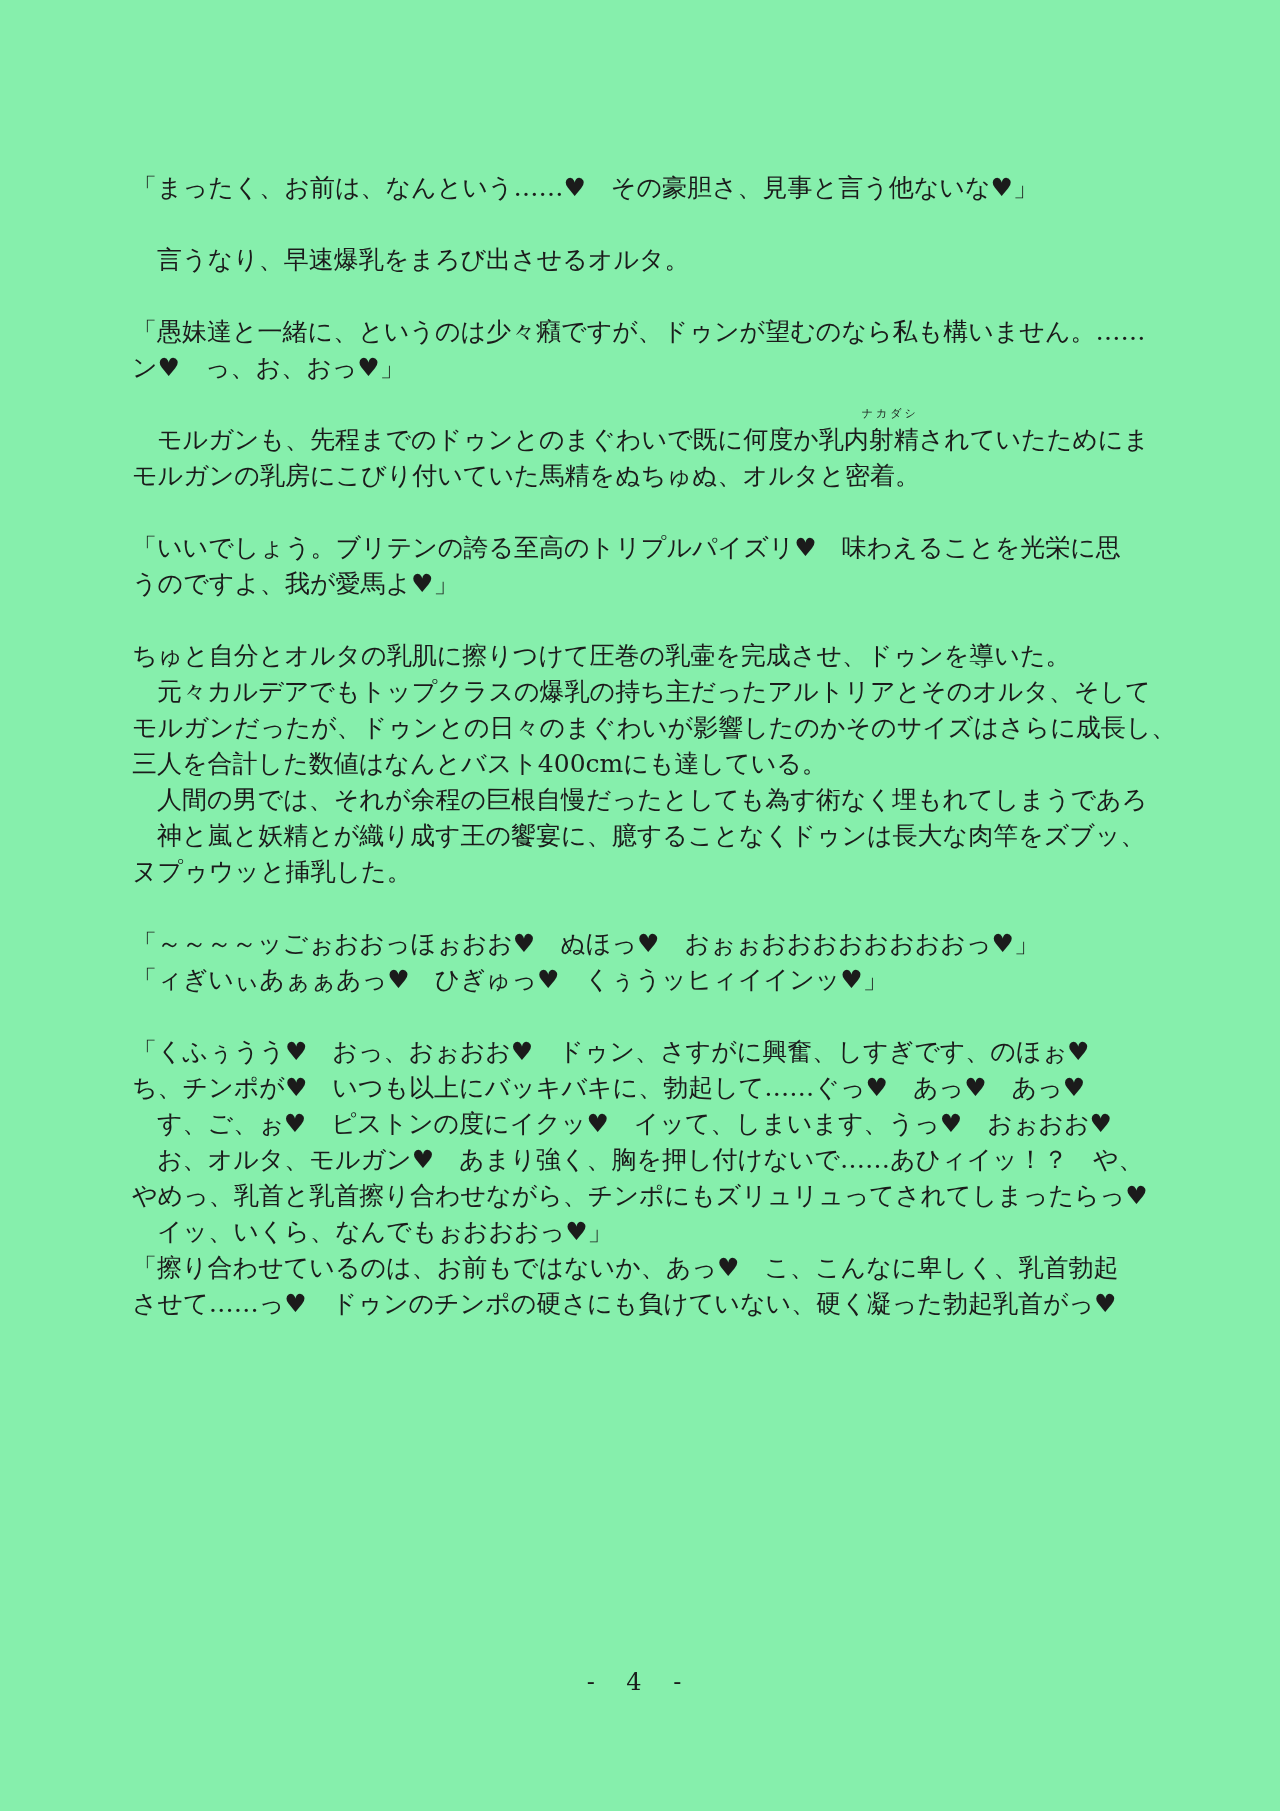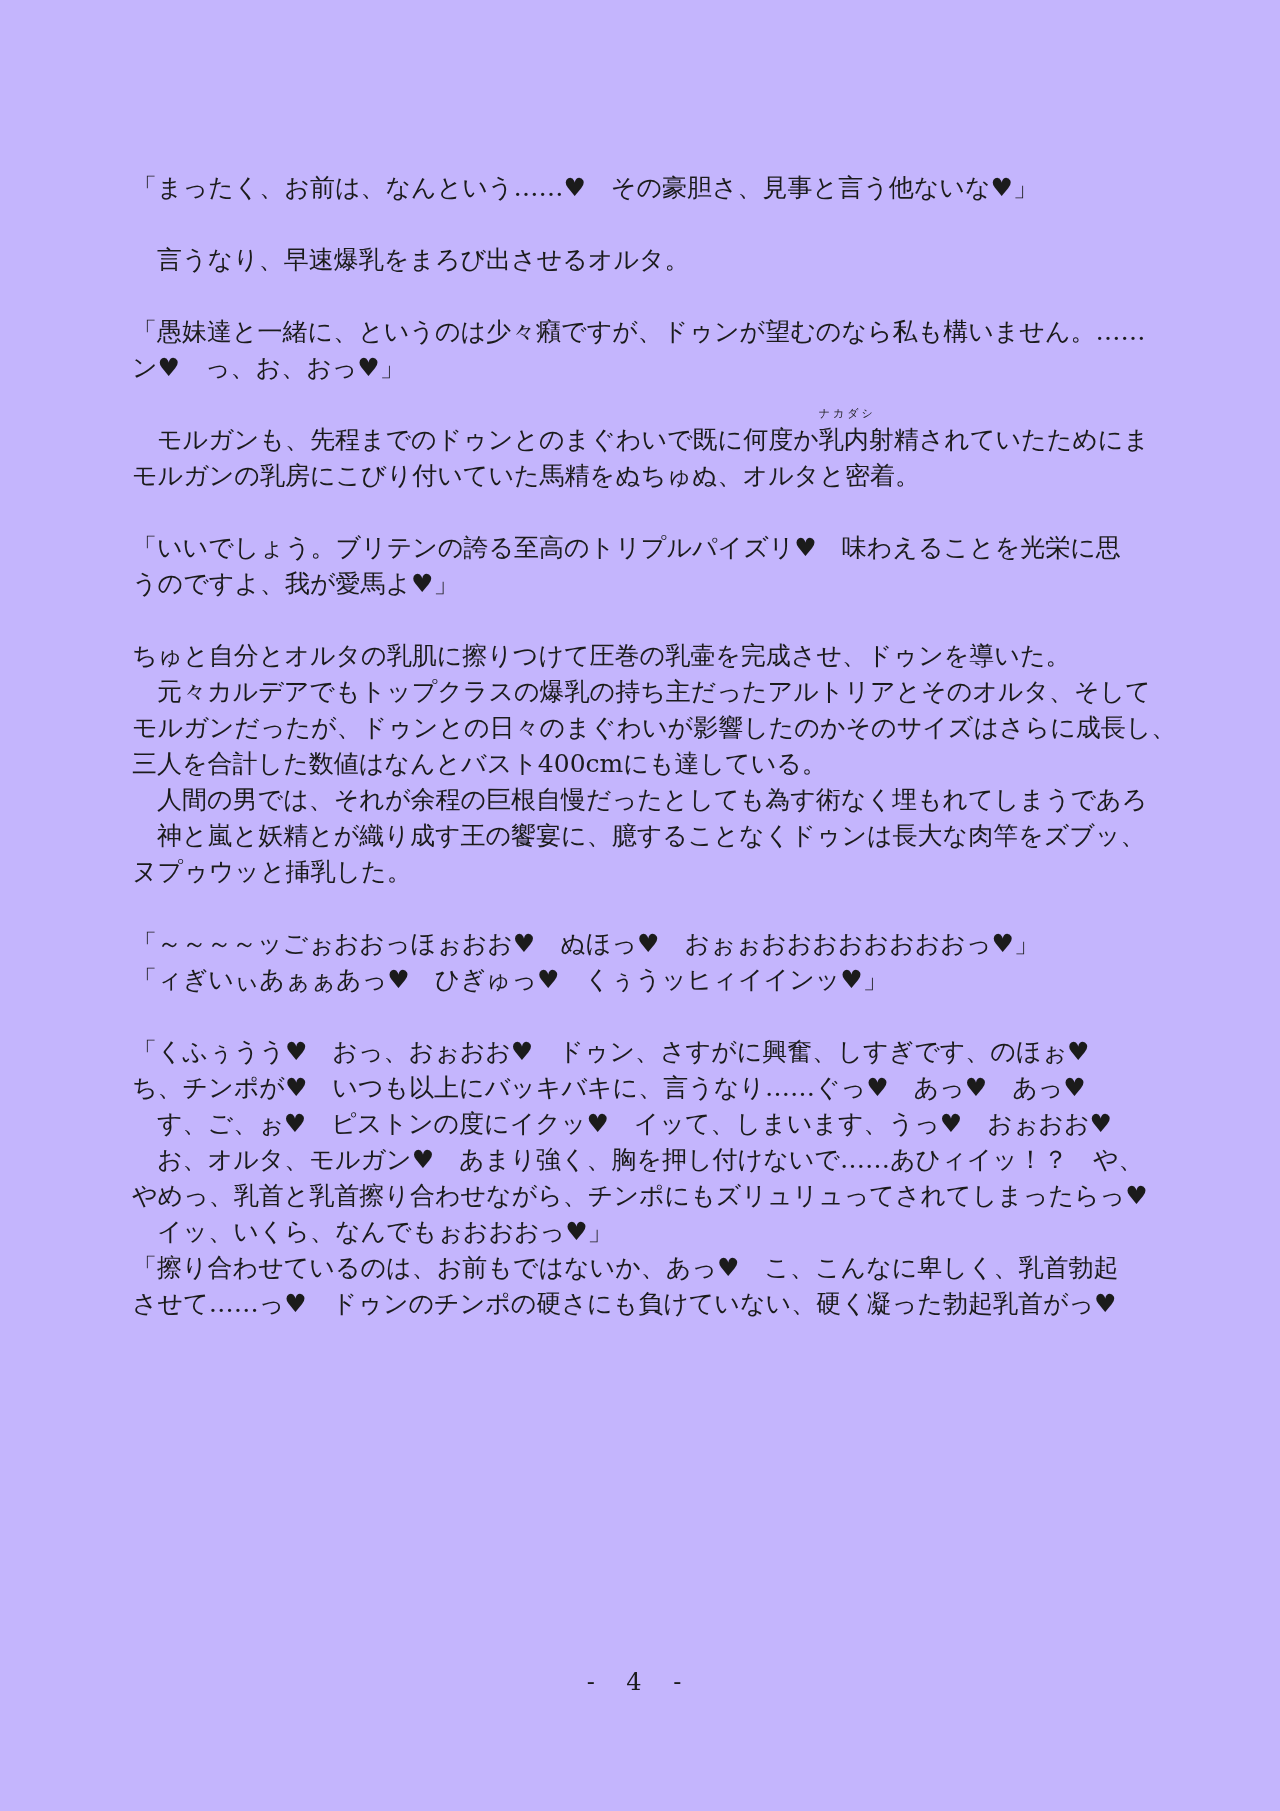--- a/index.html
+++ b/index.html
@@ -4,21 +4,21 @@
 <style>
   html, body {
     margin: 0;
     padding: 0;
     background: #ffffff;
   }
   .doc {
     position: relative;
     width: 1280px;
     height: 1811px;
-    background: #c4b5fd;
+    background: #86efac;
     overflow: hidden;
     font-family: "DejaVu Serif", "Liberation Serif", serif;
     color: #1b1b1b;
   }
   .text-body {
     position: absolute;
     left: 132px;
     top: 170px;
     width: 900px;
     font-size: 25px;
@@ -33,21 +33,21 @@
   }
   .rubywrap {
     position: relative;
     display: inline-block;
   }
   .rt {
     position: absolute;
     top: -14px;
     left: 0;
     width: 100%;
-    text-align: left;
+    text-align: right;
     font-size: 11px;
     line-height: 11px;
     letter-spacing: 3px;
     white-space: nowrap;
   }
   .page-number {
     position: absolute;
     left: 0;
     width: 1280px;
     top: 1668px;
@@ -87,21 +87,21 @@
         <div class="line">　人間の男では、それが余程の巨根自慢だったとしても為す術なく埋もれてしまうであろ</div>
         <div class="line">　神と嵐と妖精とが織り成す王の饗宴に、臆することなくドゥンは長大な肉竿をズブッ、</div>
         <div class="line">ヌプゥウッと挿乳した。</div>
       </div>
       <div class="block">
         <div class="line">「～～～～ッごぉおおっほぉおお♥　ぬほっ♥　おぉぉおおおおおおおおっ♥」</div>
         <div class="line">「ィぎいぃあぁぁあっ♥　ひぎゅっ♥　くぅうッヒィイインッ♥」</div>
       </div>
       <div class="block">
         <div class="line">「くふぅうう♥　おっ、おぉおお♥　ドゥン、さすがに興奮、しすぎです、のほぉ♥</div>
-        <div class="line">ち、チンポが♥　いつも以上にバッキバキに、言うなり……ぐっ♥　あっ♥　あっ♥</div>
+        <div class="line">ち、チンポが♥　いつも以上にバッキバキに、勃起して……ぐっ♥　あっ♥　あっ♥</div>
         <div class="line">　す、ご、ぉ♥　ピストンの度にイクッ♥　イッて、しまいます、うっ♥　おぉおお♥</div>
         <div class="line">　お、オルタ、モルガン♥　あまり強く、胸を押し付けないで……あひィイッ！？　や、</div>
         <div class="line">やめっ、乳首と乳首擦り合わせながら、チンポにもズリュリュってされてしまったらっ♥</div>
         <div class="line">　イッ、いくら、なんでもぉおおおっ♥」</div>
         <div class="line">「擦り合わせているのは、お前もではないか、あっ♥　こ、こんなに卑しく、乳首勃起</div>
         <div class="line">させて……っ♥　ドゥンのチンポの硬さにも負けていない、硬く凝った勃起乳首がっ♥</div>
       </div>
     </div>
   <div class="page-number">- 4 -</div>
 </div>

